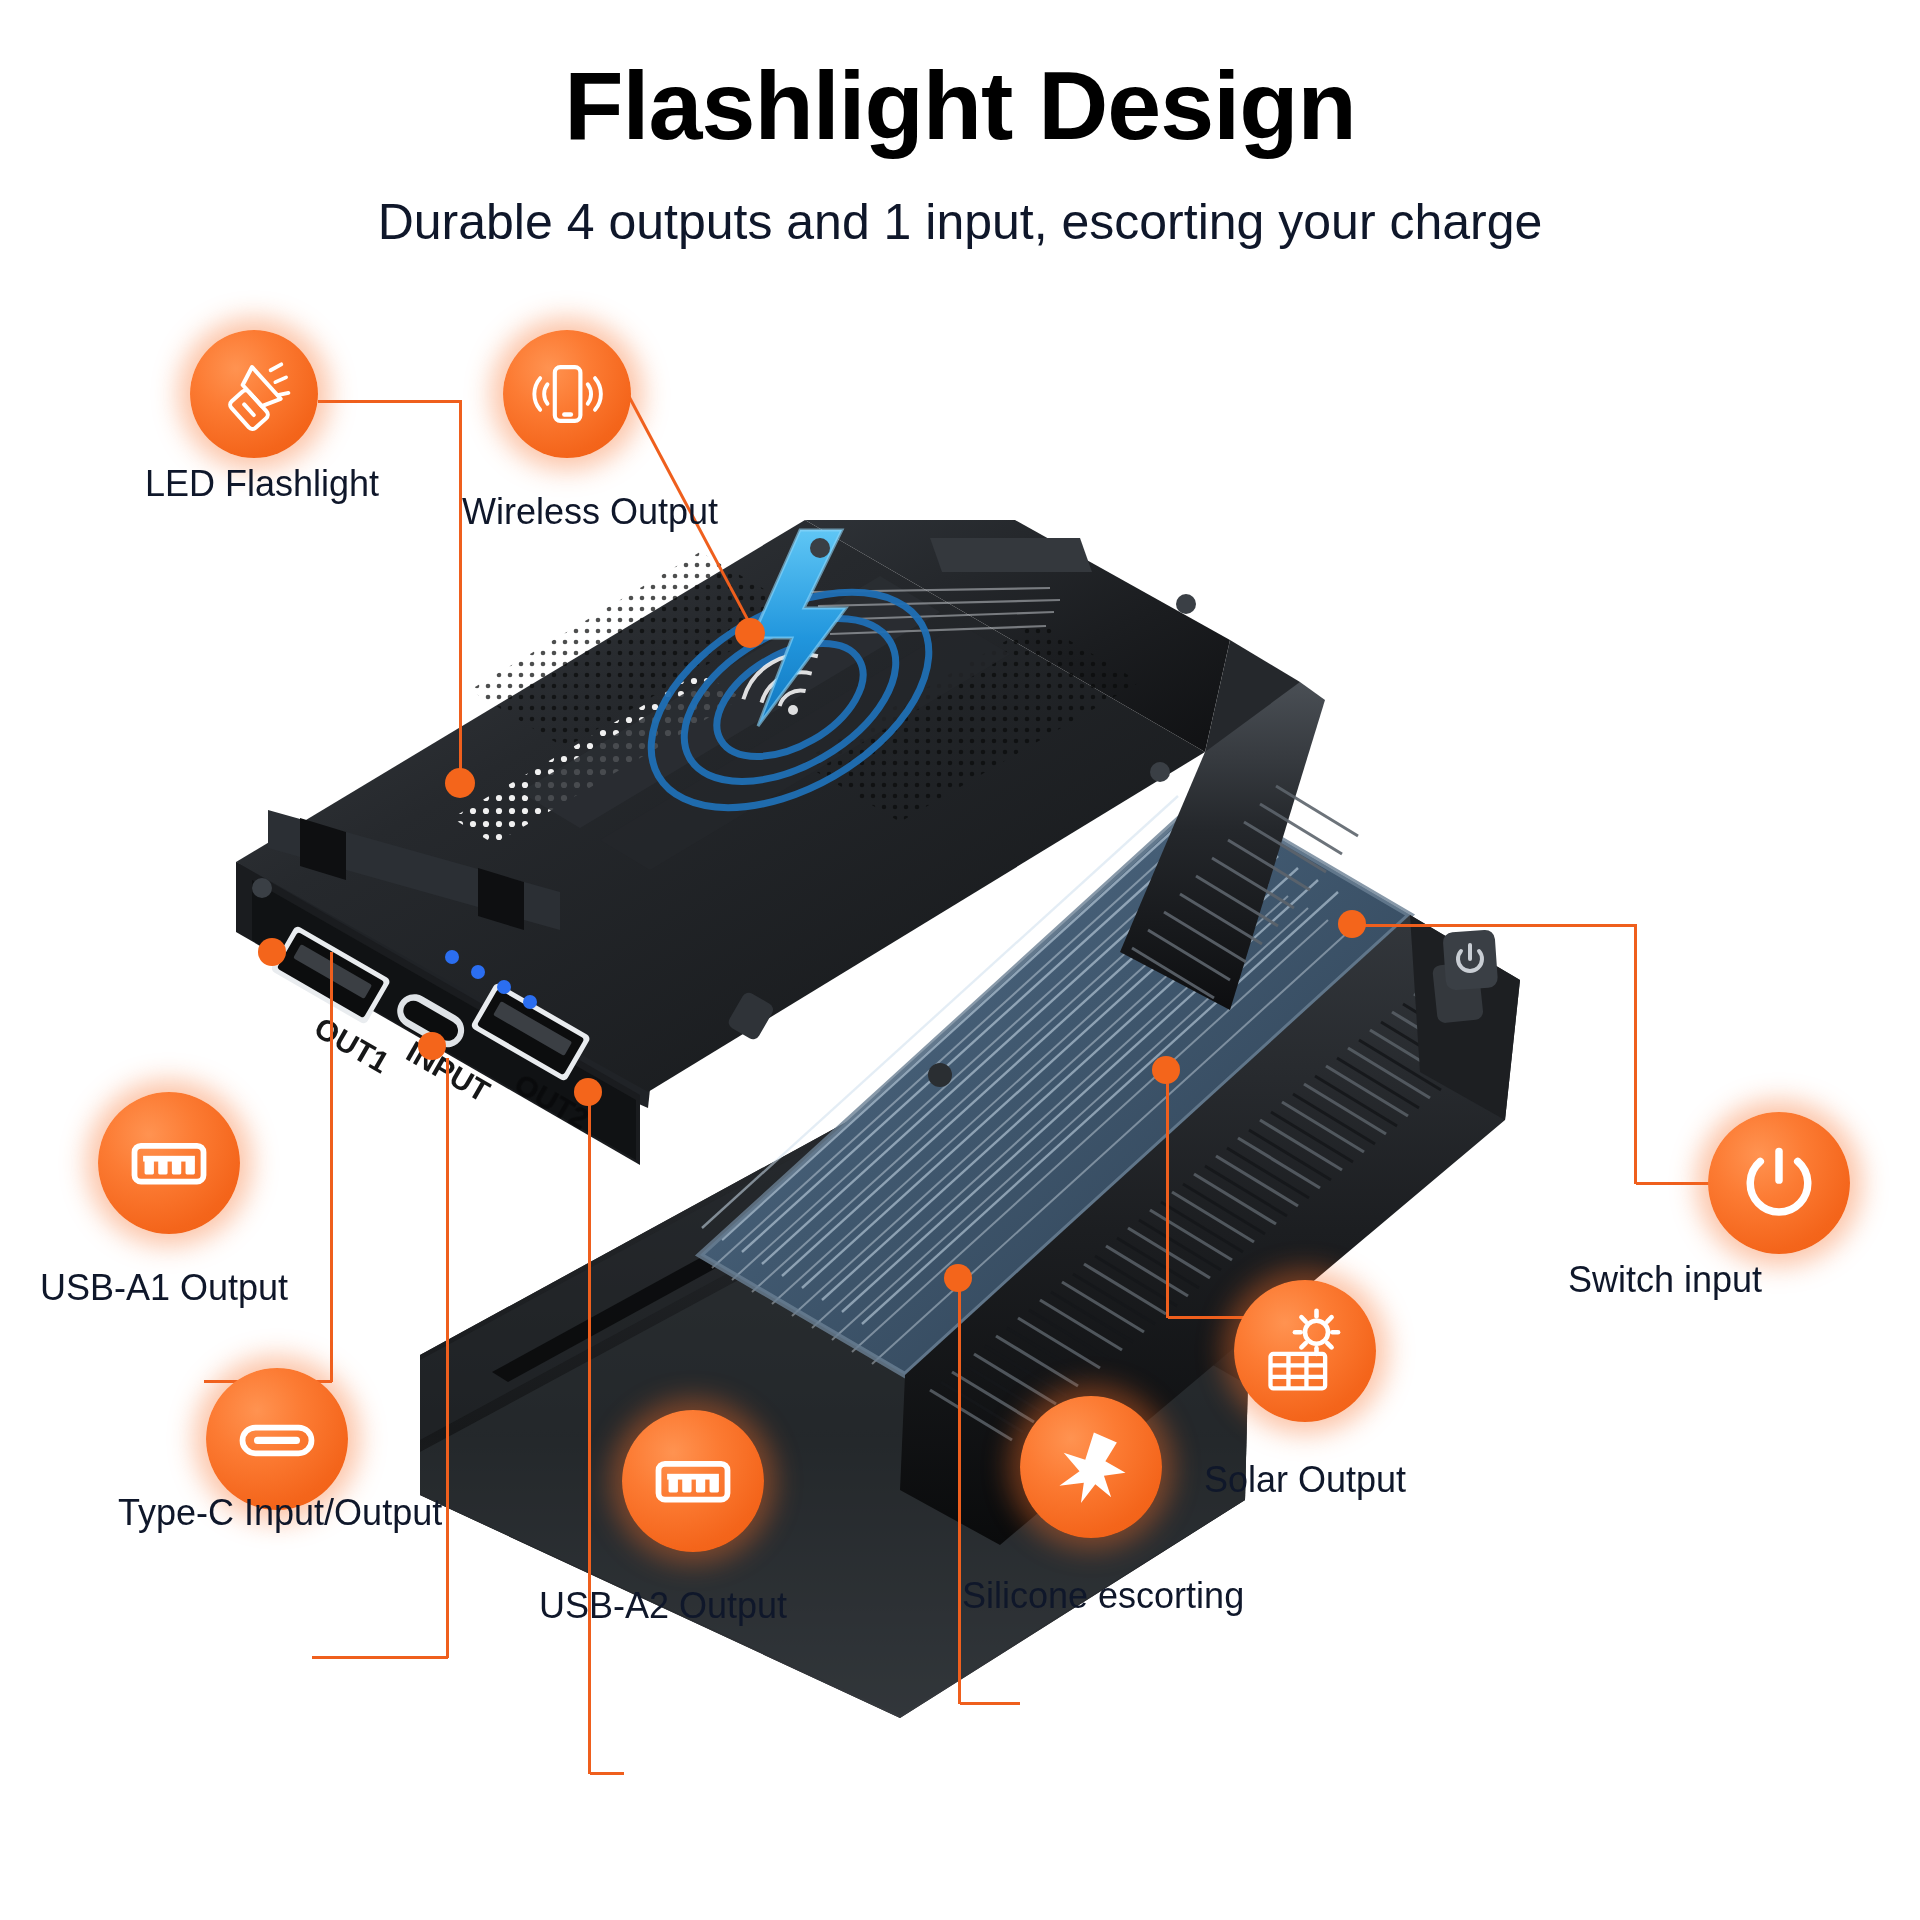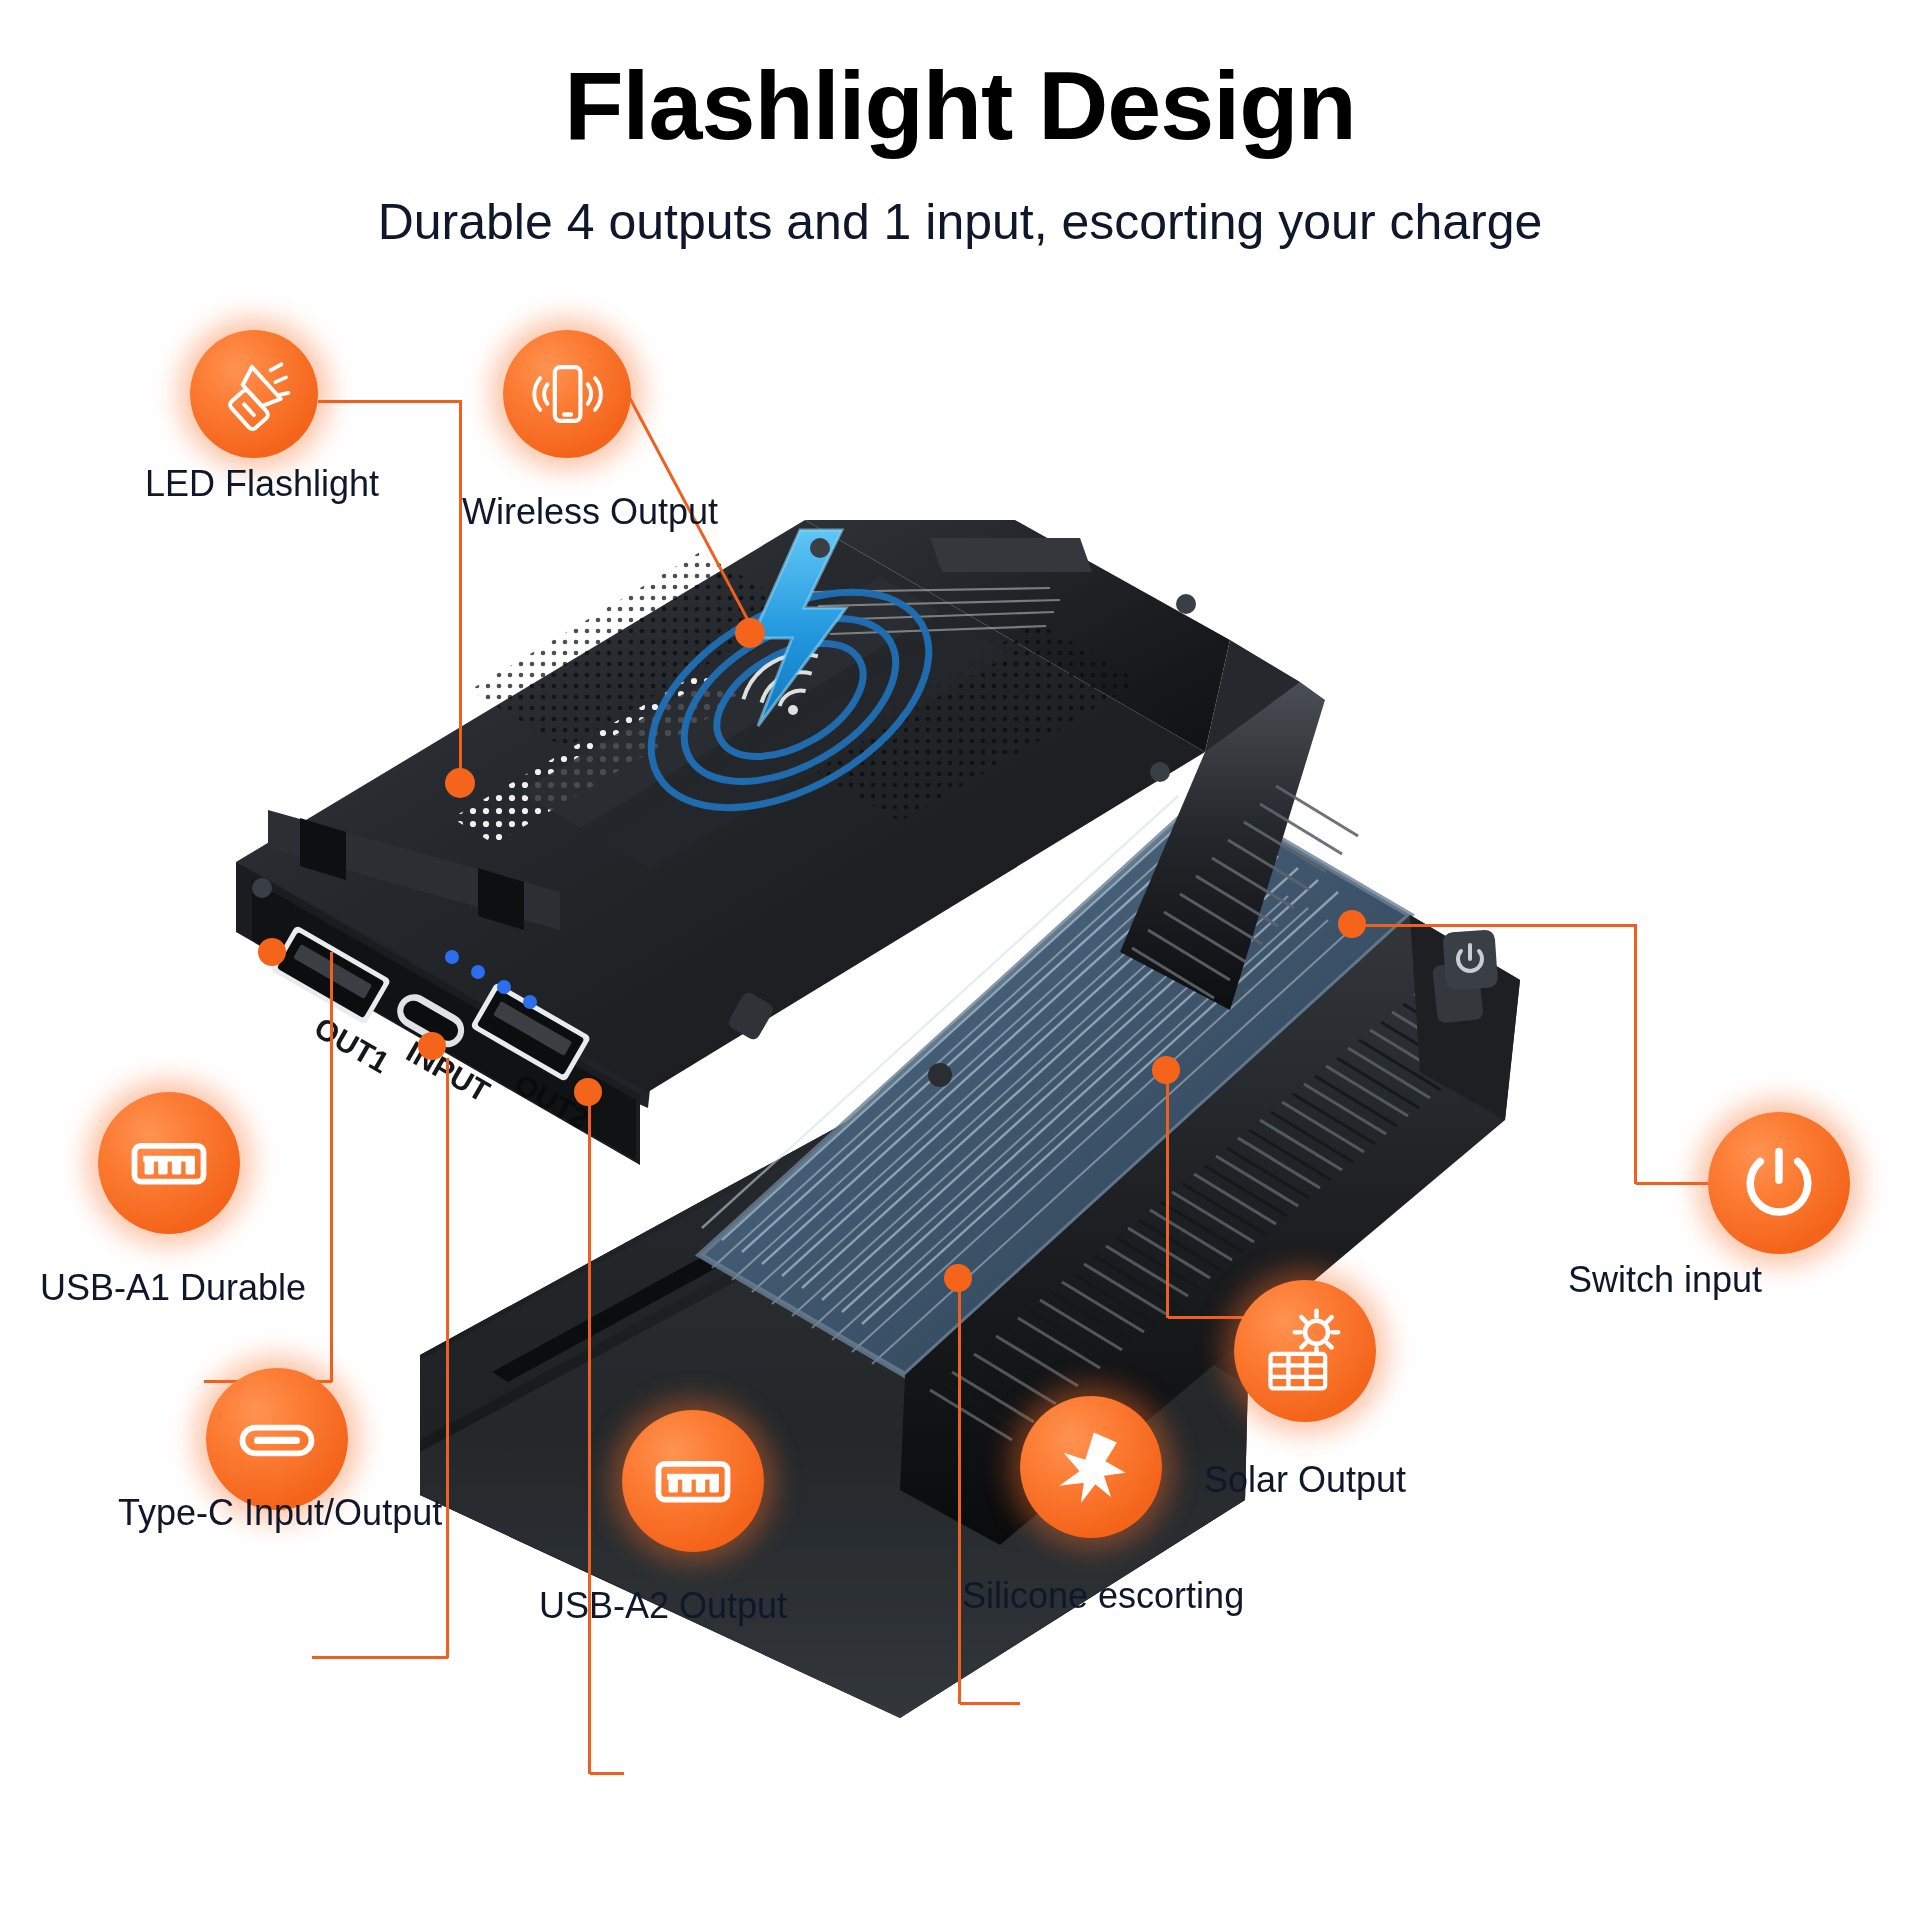--- a/index.html
+++ b/index.html
@@ -368,21 +368,21 @@
     <rect x="8" y="20" width="48" height="25" rx="4.5" fill="none" stroke="#fff" stroke-width="4"></rect>
     <g fill="#fff">
       <rect x="15" y="30" width="6.5" height="10" rx="1"></rect>
       <rect x="24.5" y="30" width="6.5" height="10" rx="1"></rect>
       <rect x="34" y="30" width="6.5" height="10" rx="1"></rect>
       <rect x="43.5" y="30" width="6.5" height="10" rx="1"></rect>
     </g>
     <rect x="14" y="27" width="36" height="4" fill="#fff"></rect>
   </svg>
 </div>
-<div class="calloutlabel" style="left:40px;top:1270px;">USB-A1 Durable</div>
+<div class="calloutlabel" style="left:40px;top:1270px;">USB-A1 Output</div>
 
 <div class="badge" style="left:206px;top:1368px;width:142px;height:142px;">
   <svg width="92" height="92" viewBox="0 0 64 64">
     <rect x="8" y="24" width="48" height="18" rx="9" fill="none" stroke="#fff" stroke-width="4"></rect>
     <rect x="16" y="30.5" width="32" height="5" rx="2.5" fill="#fff"></rect>
   </svg>
 </div>
 <div class="calloutlabel" style="left:118px;top:1495px;">Type-C Input/Output</div>
 
 <div class="badge" style="left:622px;top:1410px;width:142px;height:142px;">

